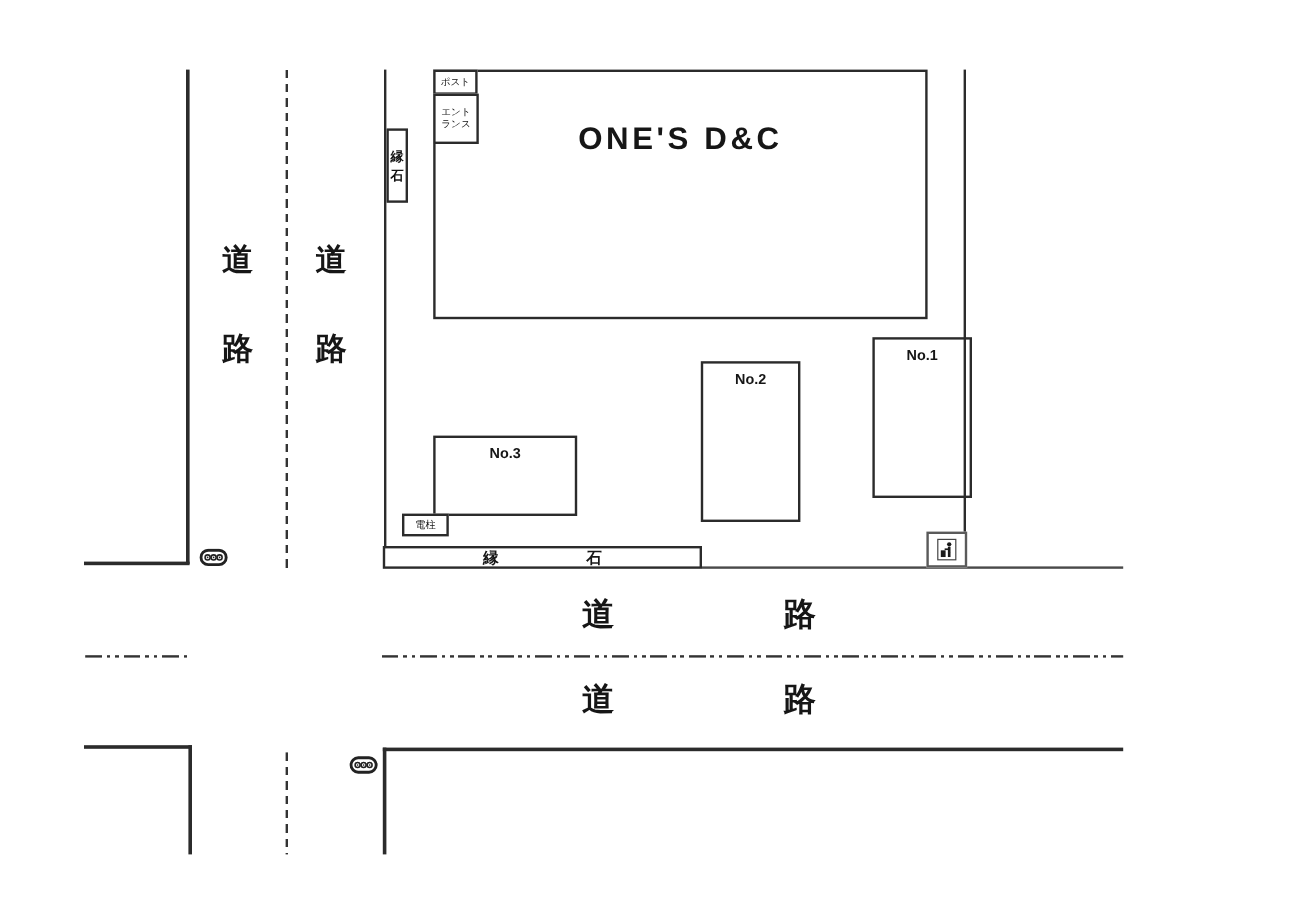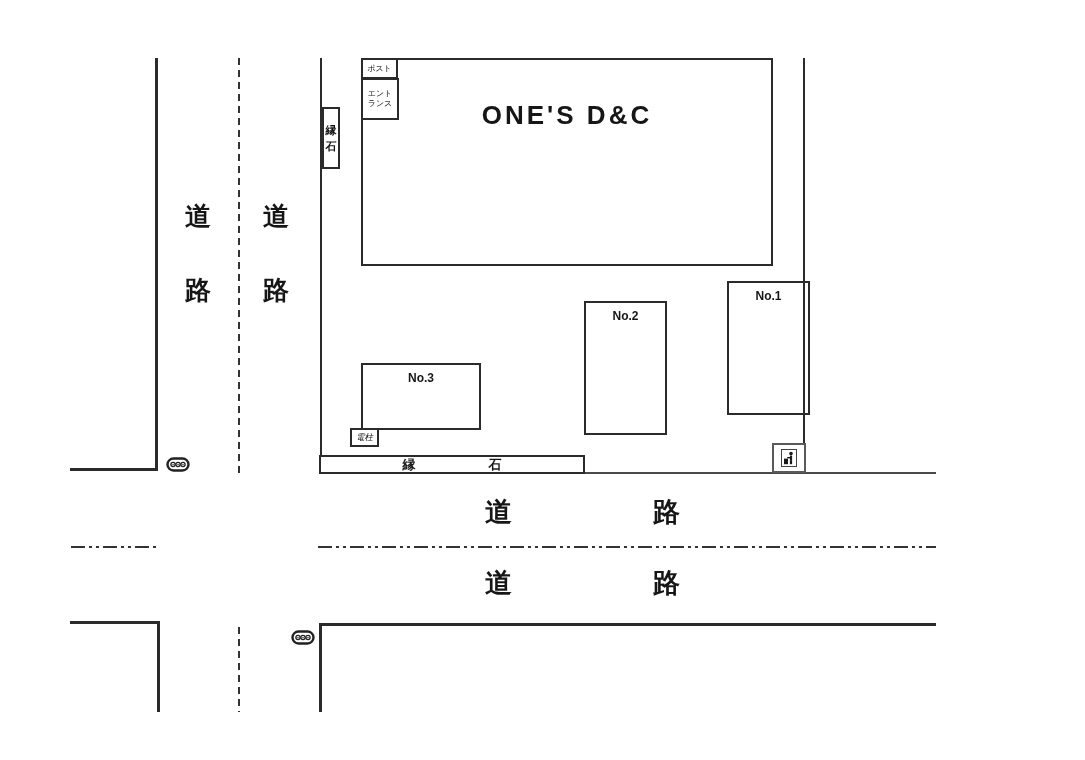--- a/index.html
+++ b/index.html
@@ -137,21 +137,21 @@
   <div class="pbox" style="left:361px; top:363px; width:120px; height:67px;">
     <span>No.3</span>
   </div>
   <div class="pbox" style="left:584px; top:281px; width:83px; height:134px;margin-top:20px;">
     <span>No.2</span>
   </div>
   <div class="pbox" style="left:691px; top:281px; width:83px; height:134px;margin-left:36px;">
     <span>No.1</span>
   </div>
 
-  <div class="small-box" style="left:350px; top:428px; width:29px; height:19px;font-style:italic;">
+  <div class="small-box" style="left:335px; top:428px; width:39px; height:19px;">
     <span>電柱</span>
   </div>
 
   <div class="curb-bar">
     <span>縁</span>
     <span>石</span>
   </div>
 
   <div class="vline" style="left:803px; top:58px; height:415px; width:2px;"></div>
   <div class="thinline" style="left:585px; top:472px; width:351px;"></div>

